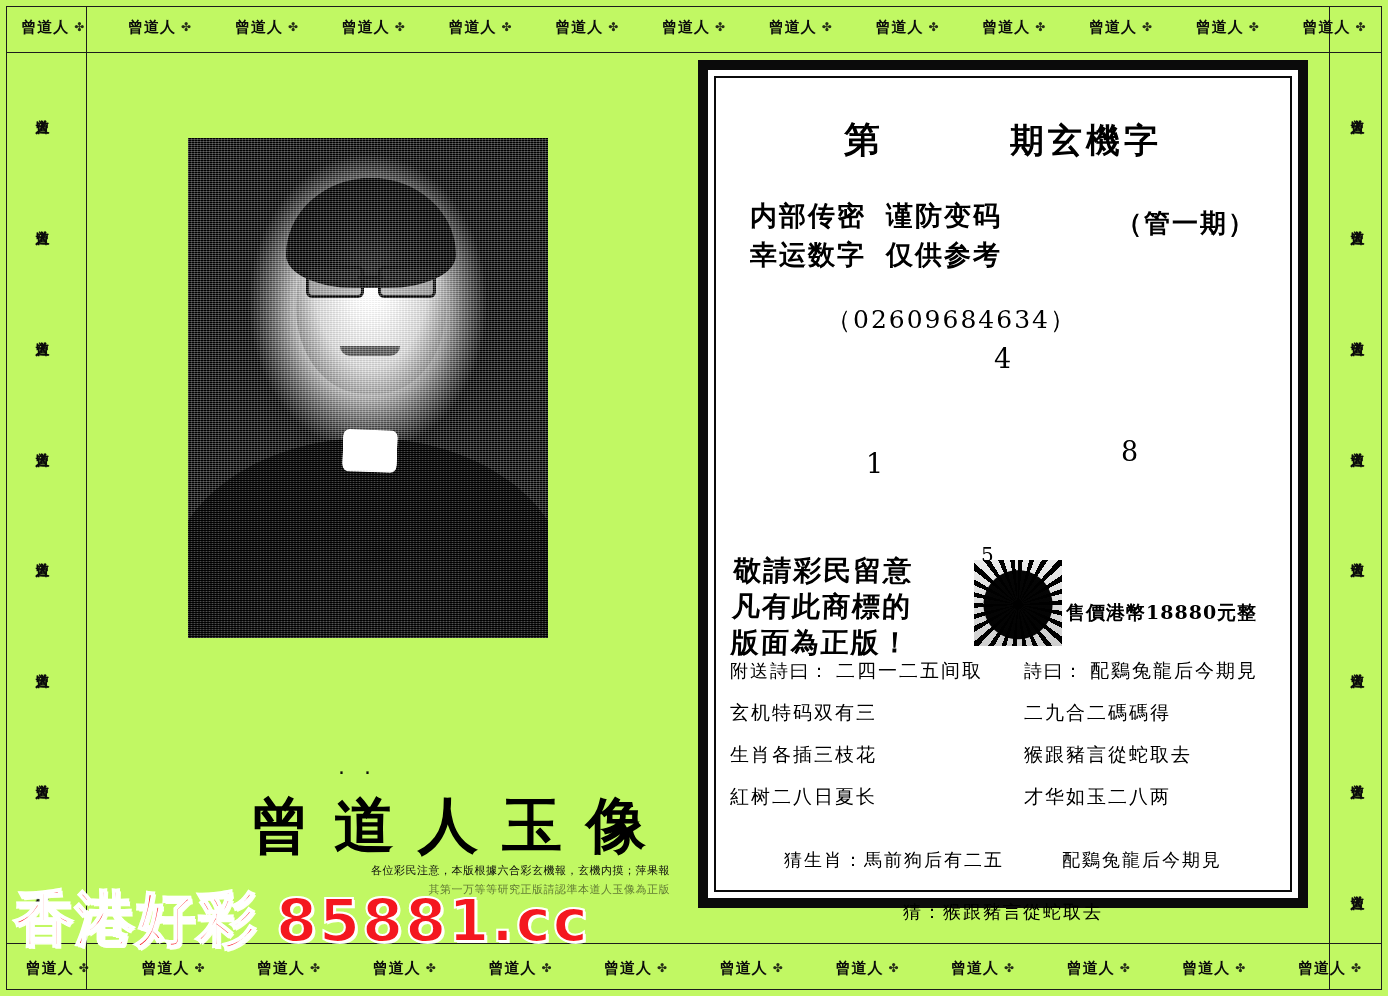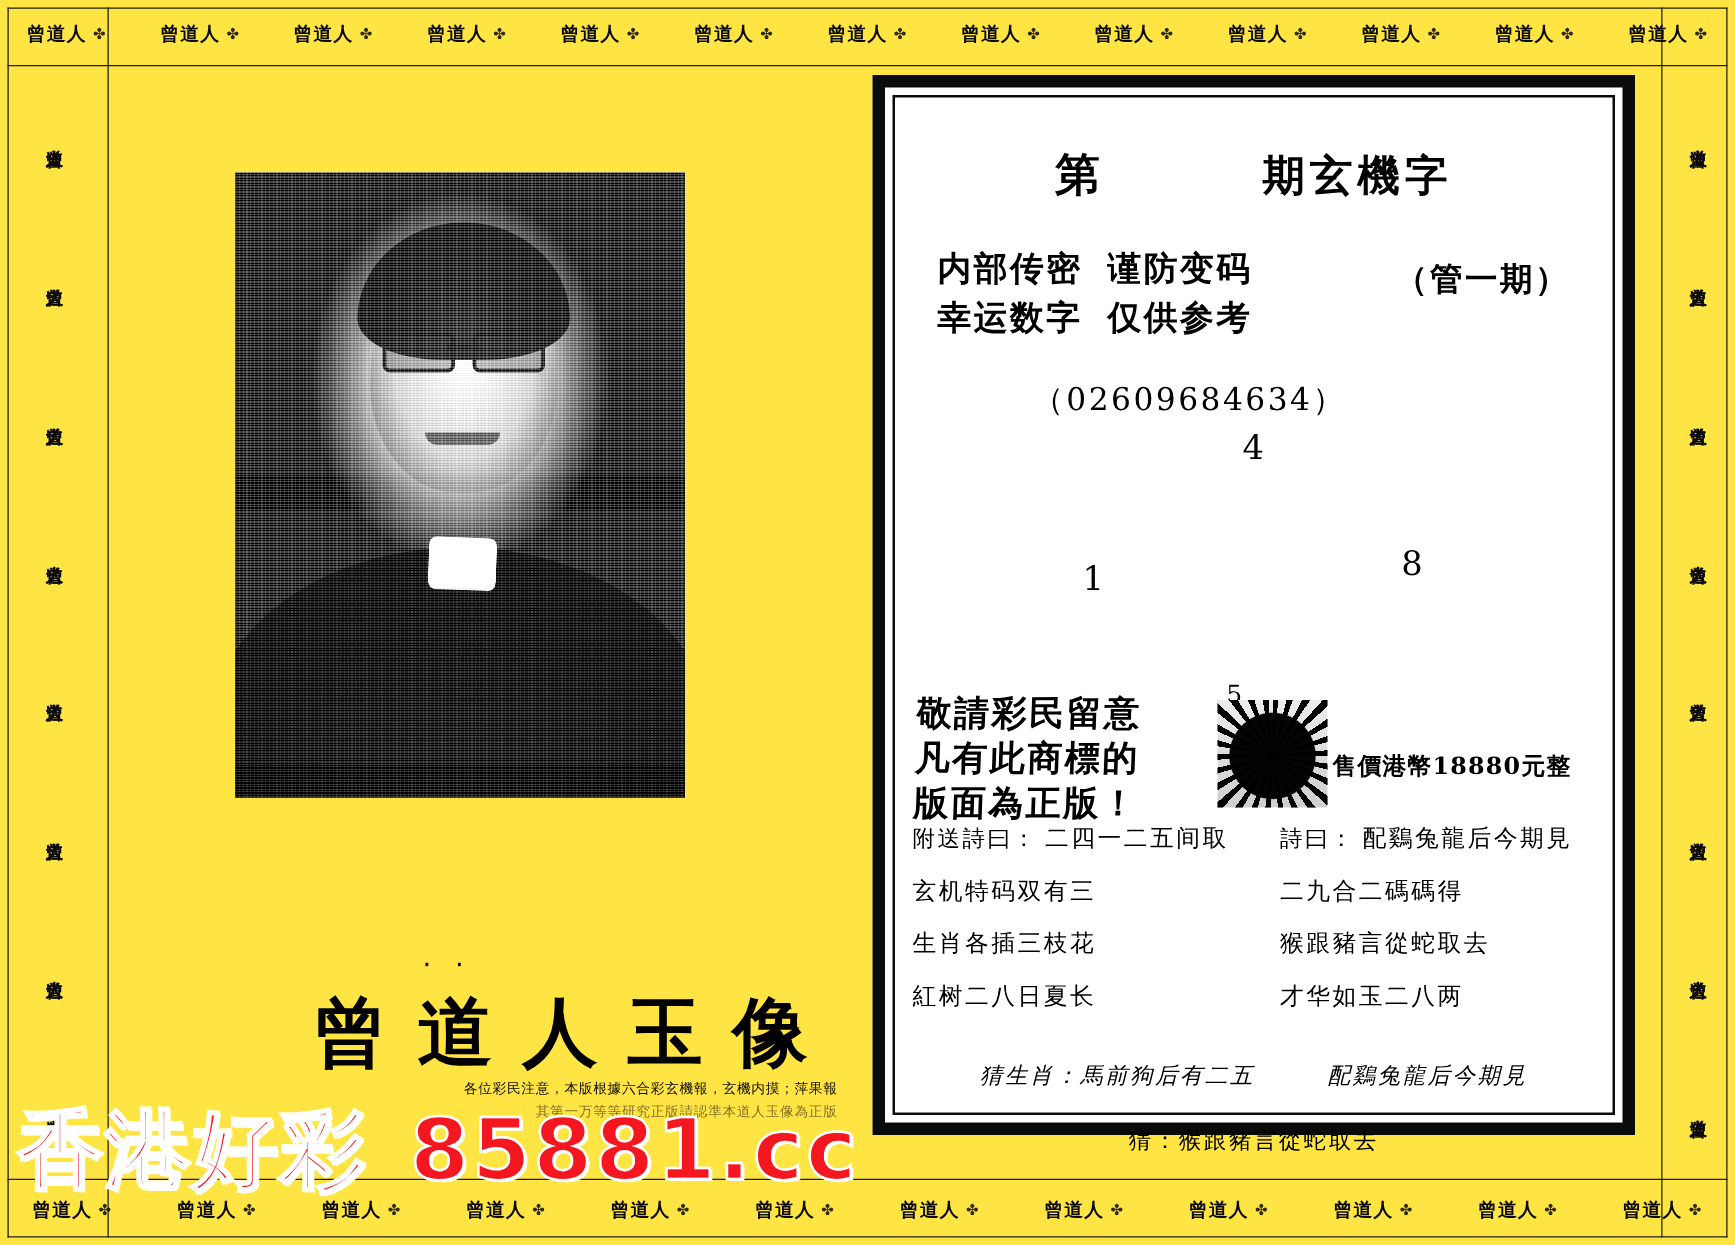--- a/index.html
+++ b/index.html
@@ -7,21 +7,21 @@
     padding: 0;
     background: #ffffff;
   }
   body {
     font-family: "DejaVu Sans", sans-serif;
   }
   .page {
     position: relative;
     width: 1388px;
     height: 996px;
-    background: #fde047;
+    background: #bef264;
     overflow: hidden;
     filter: contrast(1.05);
   }
 
   
   .band {
     position: absolute;
     display: flex;
     align-items: center;
     justify-content: space-around;
@@ -368,46 +368,44 @@
     text-align: center;
     font-family: "DejaVu Sans", sans-serif;
     color: #000;
   }
   .guess-line1 {
     font-size: 18px;
     letter-spacing: 2px;
     display: flex;
     justify-content: center;
     gap: 58px;
-    font-style: italic;
   }
   .guess-line2 {
     margin-top: 28px;
     font-size: 18px;
     letter-spacing: 2px;
   }
 
   
   .watermark {
     position: absolute;
     left: 14px;
     top: 880px;
     width: 900px;
     height: 80px;
     display: flex;
     align-items: center;
     font-family: "DejaVu Sans", sans-serif;
     font-weight: bold;
-    font-size: 68px;
+    font-size: 59px;
     letter-spacing: 2px;
     color: #ee1c24;
     -webkit-text-stroke: 2px #ffffff;
     text-shadow: 2px 2px 0 rgba(255,255,255,.9);
     white-space: nowrap;
-    gap: 16px;
   }
   .watermark .cn { margin-right: 18px; }
 </style>
 </head>
 <body>
 
 <div class="page">
 
   <div class="hairline-h" style="top:6px"></div>
   <div class="hairline-h" style="top:52px"></div>

